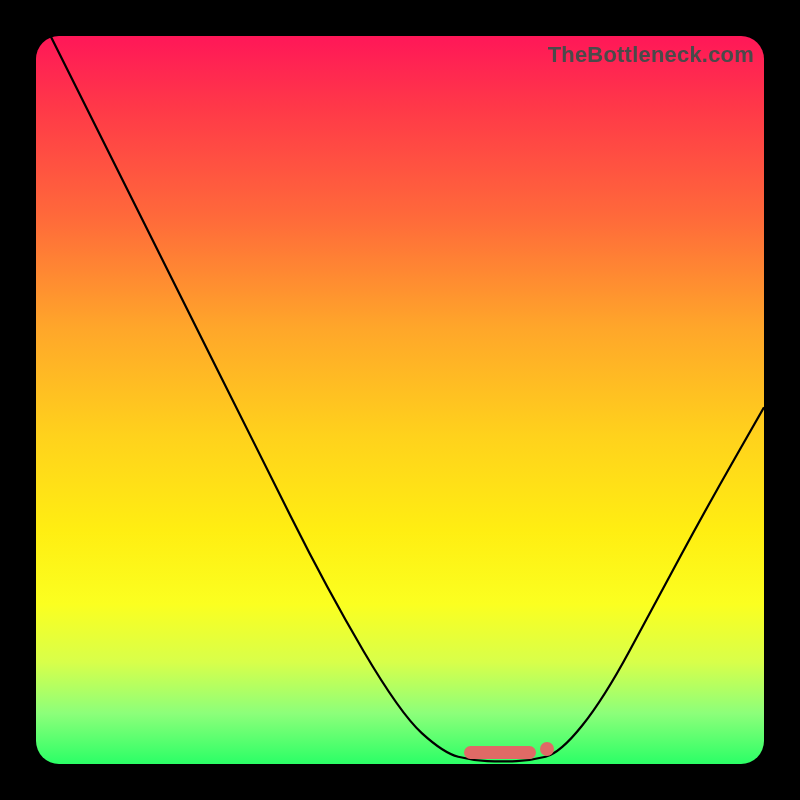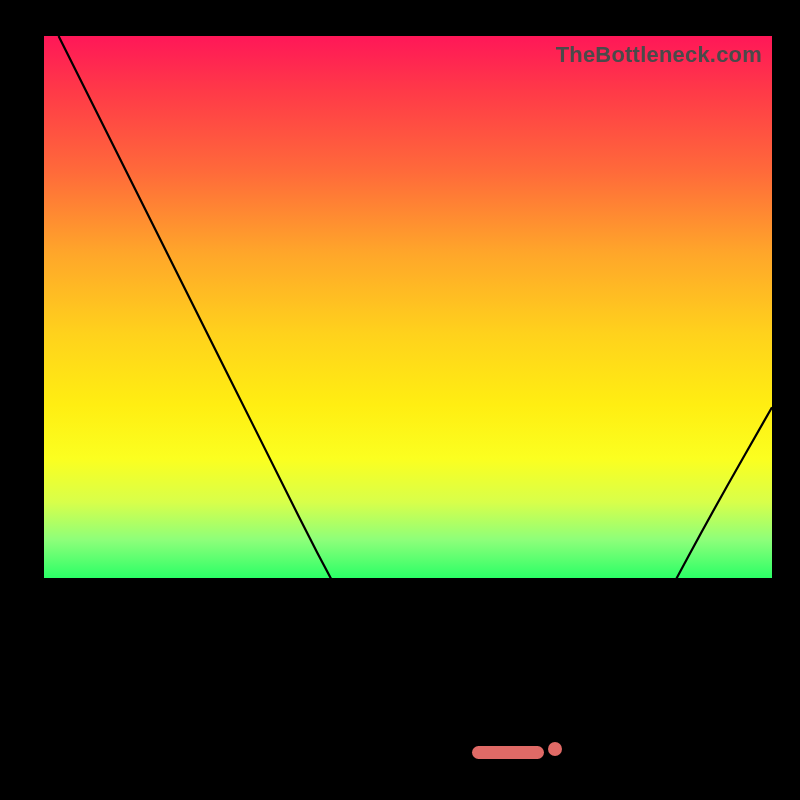--- a/index.html
+++ b/index.html
@@ -12,35 +12,36 @@
     overflow: hidden;
   }
   .frame {
     position: relative;
     width: 800px;
     height: 800px;
     background: #000;
   }
   .plot {
     position: absolute;
-    left: 44px;
+    left: 36px;
     top: 36px;
     width: 728px;
-    height: 542px;
+    height: 728px;
     background: linear-gradient(to bottom,
       #ff1758 0%,
       #ff3948 10%,
       #ff6a3a 25%,
       #ffa62a 40%,
       #ffd21c 55%,
       #ffee12 68%,
       #fbff20 78%,
       #d8ff4a 86%,
       #8dff7a 93%,
       #2bff66 100%);
+    border-radius: 23px;
   }
   .watermark {
     position: absolute;
     top: 6px;
     right: 10px;
     color: #4a4a4a;
     font-size: 22px;
     font-weight: 600;
     letter-spacing: 0.2px;
     user-select: none;

